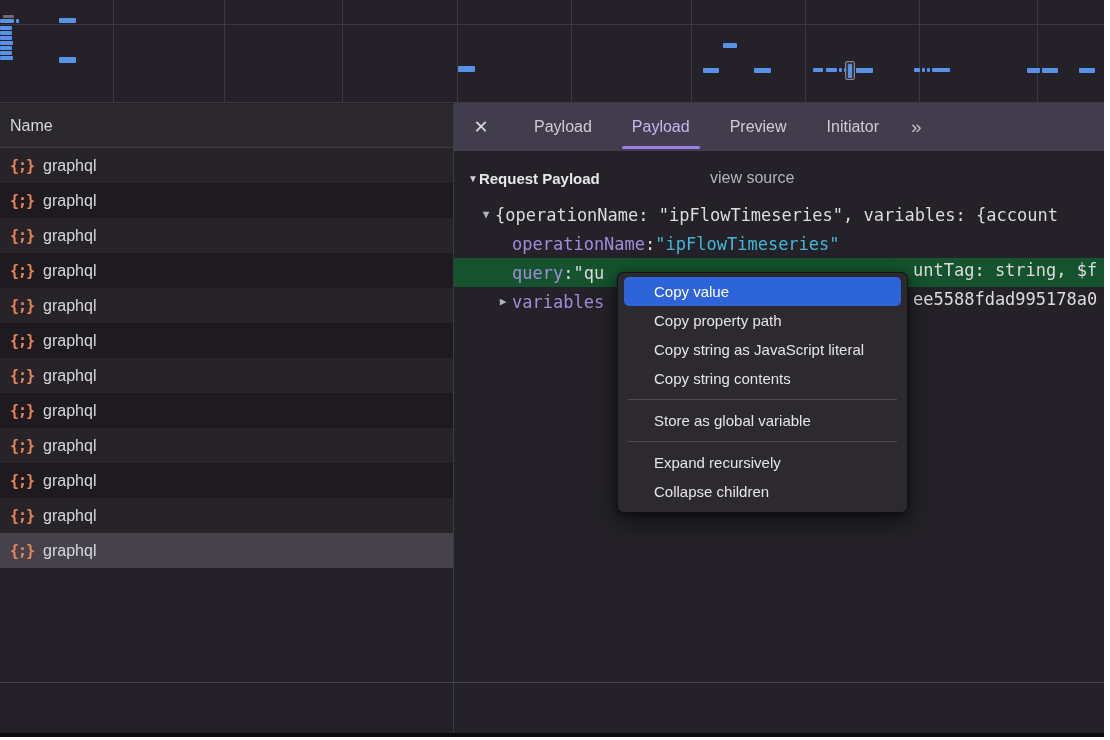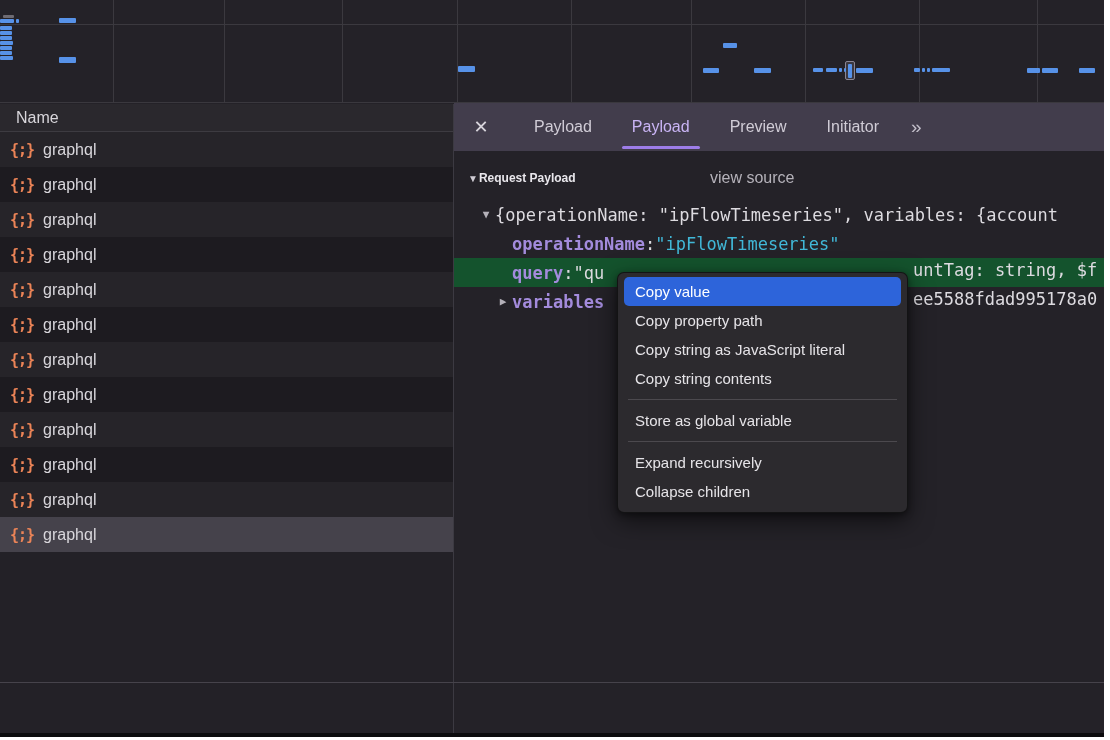--- a/index.html
+++ b/index.html
@@ -13,22 +13,22 @@
   #overview { position:absolute; left:0; top:0; width:1104px; height:103px;
               background:#242228; border-bottom:1px solid #3a383e; }
   .gridline { position:absolute; top:0; width:1px; height:103px; background:#3b393f; }
   #overview .hline { position:absolute; left:0; top:24px; width:1104px; height:1px; background:#3b393f; }
   .wbar { position:absolute; background:#5792e8; border-radius:1px; }
   .wbar.gray { background:#6e6b72; }
   .wmarker { position:absolute; background:rgba(120,115,130,.28); border:1px solid #8a8694; border-radius:2px; }
 
   
   #left-panel { position:absolute; left:0; top:104px; width:453px; height:629px; background:#232127; }
-  #list-header { position:relative; height:28px; background:#2a282d; border-bottom:1px solid #3d3b41;
-                 display:flex; align-items:center; padding-left:16px;
+  #list-header { position:relative; height:44px; background:#2a282d; border-bottom:1px solid #3d3b41;
+                 display:flex; align-items:center; padding-left:10px;
                  color:#d8d6db; font-size:16px; }
   .req-row { height:35px; display:flex; align-items:center; padding-left:10px; gap:9px;
              font-size:16px; color:#d9d7dc; cursor:default; }
   .req-row.odd  { background:#262429; }
   .req-row.even { background:#1d1b20; }
   .req-row.selected { background:#45424b; }
   .json-icon { font-family:"DejaVu Sans Mono", monospace; font-size:15px; font-weight:bold;
                color:#ec8457; letter-spacing:-1px; }
 
   
@@ -44,44 +44,44 @@
   .tab.active { color:#c9b4f4; }
   .tab.active::after { content:""; position:absolute; left:-10px; right:-10px; bottom:2px;
                        height:3px; background:#9d7de8; border-radius:2px; }
   #tab-overflow { margin-left:32px; color:#c3bfca; font-size:19px; cursor:pointer; letter-spacing:-2px; }
 
   #payload-panel { position:absolute; left:454px; top:151px; width:650px; height:531px;
                    background:#242228; overflow:hidden; }
   #payload-header { position:absolute; left:14px; top:12px; height:30px; display:flex;
                     align-items:center; white-space:nowrap; }
   #payload-header .tri { font-size:10px; color:#cfccd4; margin-right:1px; }
-  #payload-title { font-size:12px; font-weight:bold; color:#e9e7ec; }
+  #payload-title { font-size:15px; font-weight:bold; color:#e9e7ec; }
   #view-source { position:absolute; left:256px; top:12px; height:30px; display:flex; align-items:center;
                  font-size:16px; color:#b5b2ba; cursor:pointer; white-space:nowrap; }
 
   .tree { position:absolute; left:0; top:49px; width:650px;
           font-family:"DejaVu Sans Mono", monospace; font-size:17px; color:#d6d4d9; }
   .tree-row { position:relative; height:29px; display:flex; align-items:center; white-space:nowrap;
               overflow:hidden; width:650px; }
   .tree-row.hl { background:#14532d; }
   .expander { color:#b4b1b9; font-size:11px; width:18px; display:inline-block; text-align:center; flex:none; }
   .ind1 { padding-left:23px; }
   .ind2 { padding-left:58px; }
   .ind3 { padding-left:40px; }
-  .k { color:#a38bdc;font-weight:bold; }
+  .k { color:#a38bdc; }
   .s { color:#41b7d7; }
   .w { color:#dddbe0; }
   .right-frag { position:absolute; left:459px; top:0; height:24px; display:flex; align-items:center; }
 
   
   #context-menu { position:absolute; left:617px; top:272px; width:291px;
                   background:#2c2a2e; border:1px solid rgba(0,0,0,.55); border-radius:7px;
                   box-shadow:0 8px 24px rgba(0,0,0,.55), 0 2px 6px rgba(0,0,0,.4);
                   padding:4px 0 6px 0; z-index:50; }
-  .menu-item { height:29px; margin:0 6px; padding-left:11px; display:flex; align-items:center;
+  .menu-item { height:29px; margin:0 6px; padding-left:30px; display:flex; align-items:center;
                color:#e6e4e8; font-size:15px; border-radius:5px; cursor:default; white-space:nowrap; }
   .menu-item.hl { background:#2d64da; color:#ffffff; }
   .menu-sep { height:1px; background:#4c494e; margin:6px 10px; }
 </style>
 </head>
 <body>
 
 <div id="stage">
   <div id="devtools">
 

